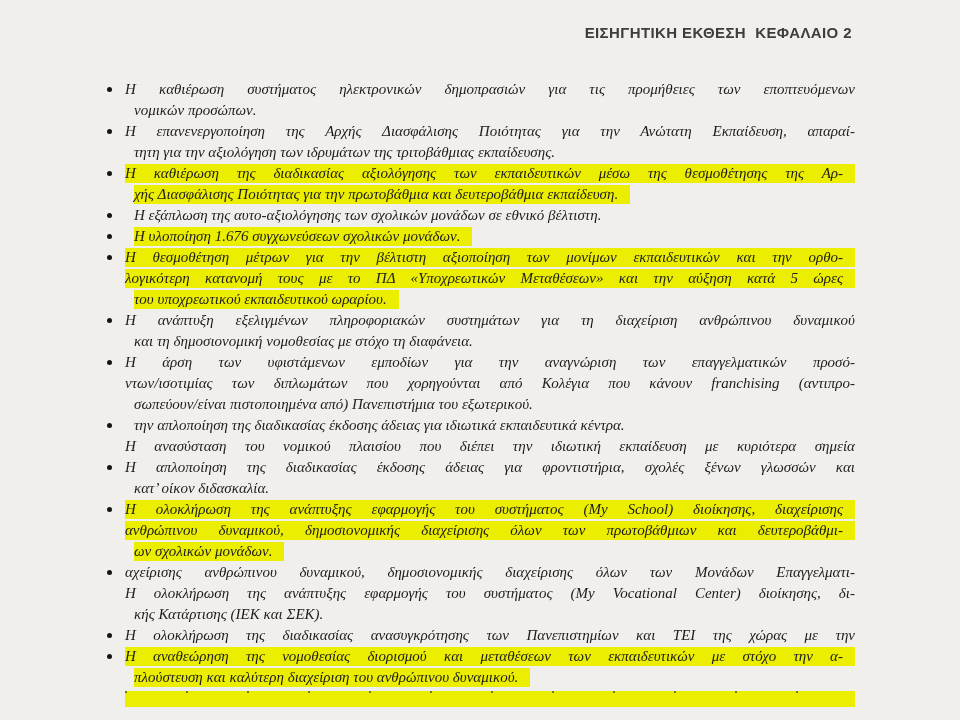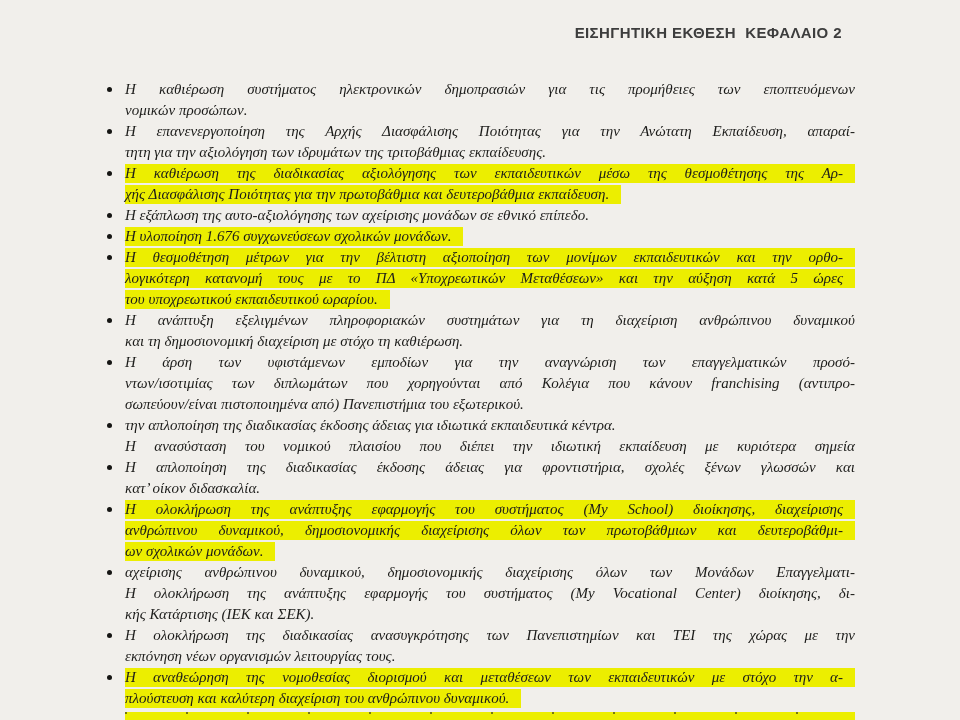--- a/index.html
+++ b/index.html
@@ -11,21 +11,21 @@
   }
   body {
     position: relative;
     background: #f1efeb;
     font-family: "Liberation Serif", serif;
     color: #1c1c1a;
   }
   .page-header {
     position: absolute;
     top: 24px;
-    right: 118px;
+    right: 108px;
     font-family: "Liberation Sans", sans-serif;
     font-weight: bold;
     font-size: 15px;
     letter-spacing: 0.4px;
     color: #3d3d3d;
     white-space: pre;
   }
   .doc {
     position: absolute;
     left: 125px;
@@ -48,20 +48,21 @@
     font-size: 15px;
     line-height: 21px;
     text-align: justify;
     text-align-last: justify;
     white-space: normal;
     font-style: italic;
   }
   .line.last {
     text-align: center;
     text-align-last: left;
+    margin-left: 9px;
   }
   .hl {
     background: #ecee00;
     padding: 1px 12px 2px 0;
   }
   .clipped-row {
     height: 21px;
     overflow: hidden;
   }
   .clipped-bar {
@@ -98,42 +99,42 @@
     <div class="bullet-row">
       <span class="dot"></span>
       <div class="bullet-text">
         <div class="line"><span class="hl">Η καθιέρωση της διαδικασίας αξιολόγησης των εκπαιδευτικών μέσω της θεσμοθέτησης της Αρ-</span></div>
         <div class="line last"><span class="hl">χής Διασφάλισης Ποιότητας για την πρωτοβάθμια και δευτεροβάθμια εκπαίδευση.</span></div>
       </div>
     </div>
     <div class="bullet-row">
       <span class="dot"></span>
       <div class="bullet-text">
-        <div class="line last"><span>Η εξάπλωση της αυτο-αξιολόγησης των αχείρισης μονάδων σε εθνικό επίπεδο.</span></div>
+        <div class="line last"><span>Η εξάπλωση της αυτο-αξιολόγησης των σχολικών μονάδων σε εθνικό βέλτιστη.</span></div>
       </div>
     </div>
     <div class="bullet-row">
       <span class="dot"></span>
       <div class="bullet-text">
         <div class="line last"><span class="hl">Η υλοποίηση 1.676 συγχωνεύσεων σχολικών μονάδων.</span></div>
       </div>
     </div>
     <div class="bullet-row">
       <span class="dot"></span>
       <div class="bullet-text">
         <div class="line"><span class="hl">Η θεσμοθέτηση μέτρων για την βέλτιστη αξιοποίηση των μονίμων εκπαιδευτικών και την ορθο-</span></div>
         <div class="line"><span class="hl">λογικότερη κατανομή τους με το ΠΔ «Υποχρεωτικών Μεταθέσεων» και την αύξηση κατά 5 ώρες</span></div>
         <div class="line last"><span class="hl">του υποχρεωτικού εκπαιδευτικού ωραρίου.</span></div>
       </div>
     </div>
     <div class="bullet-row">
       <span class="dot"></span>
       <div class="bullet-text">
         <div class="line"><span>Η ανάπτυξη εξελιγμένων πληροφοριακών συστημάτων για τη διαχείριση ανθρώπινου δυναμικού</span></div>
-        <div class="line last"><span>και τη δημοσιονομική διαχείριση με στόχο τη καθιέρωση.</span></div>
+        <div class="line last"><span>και τη δημοσιονομική νομοθεσίας με στόχο τη διαφάνεια.</span></div>
       </div>
     </div>
     <div class="bullet-row">
       <span class="dot"></span>
       <div class="bullet-text">
         <div class="line"><span>Η άρση των υφιστάμενων εμποδίων για την αναγνώριση των επαγγελματικών προσό-</span></div>
         <div class="line"><span>ντων/ισοτιμίας των διπλωμάτων που χορηγούνται από Κολέγια που κάνουν franchising (αντιπρο-</span></div>
         <div class="line last"><span>σωπεύουν/είναι πιστοποιημένα από) Πανεπιστήμια του εξωτερικού.</span></div>
       </div>
     </div>
@@ -164,21 +165,20 @@
       <div class="bullet-text">
         <div class="line"><span>αχείρισης ανθρώπινου δυναμικού, δημοσιονομικής διαχείρισης όλων των Μονάδων Επαγγελματι-</span></div>
         <div class="line"><span>Η ολοκλήρωση της ανάπτυξης εφαρμογής του συστήματος (My Vocational Center) διοίκησης, δι-</span></div>
         <div class="line last"><span>κής Κατάρτισης (ΙΕΚ και ΣΕΚ).</span></div>
       </div>
     </div>
     <div class="bullet-row">
       <span class="dot"></span>
       <div class="bullet-text">
         <div class="line"><span>Η ολοκλήρωση της διαδικασίας ανασυγκρότησης των Πανεπιστημίων και ΤΕΙ της χώρας με την</span></div>
-        <div class="line last"><span>εκπόνηση νέων οργανισμών λειτουργίας τους.</span></div>
       </div>
     </div>
     <div class="bullet-row">
       <span class="dot"></span>
       <div class="bullet-text">
         <div class="line"><span class="hl">Η αναθεώρηση της νομοθεσίας διορισμού και μεταθέσεων των εκπαιδευτικών με στόχο την α-</span></div>
         <div class="line last"><span class="hl">πλούστευση και καλύτερη διαχείριση του ανθρώπινου δυναμικού.</span></div>
       </div>
     </div>
     <div class="clipped-row">

